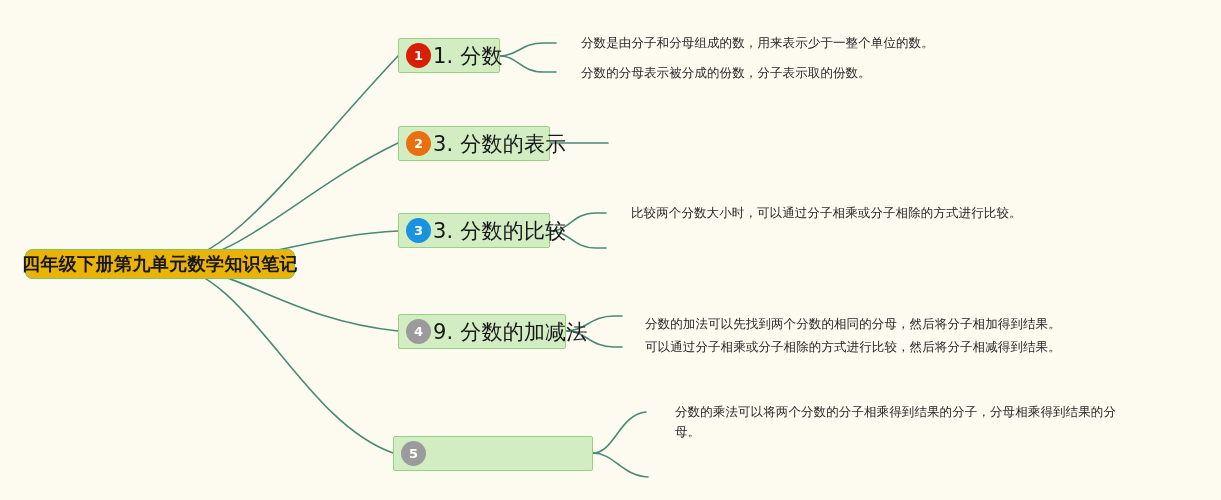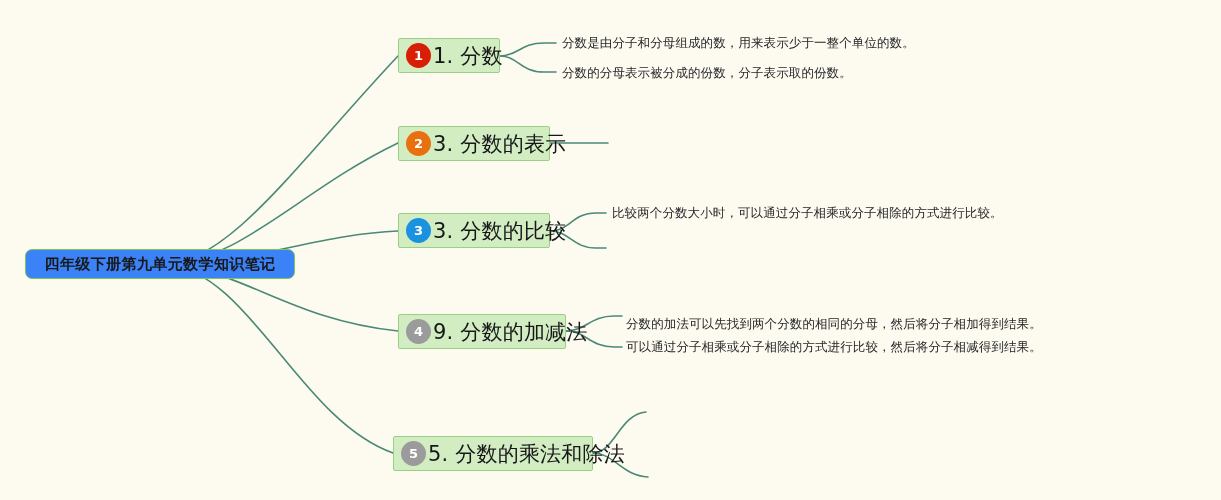--- a/index.html
+++ b/index.html
@@ -19,25 +19,25 @@
     position: absolute;
     left: 0;
     top: 0;
     width: 1221px;
     height: 500px;
     pointer-events: none;
   }
   .root-node {
     position: absolute;
     box-sizing: border-box;
-    background: #3b82f6;
+    background: #eab308;
     border: 1px solid #7ac85f;
     border-radius: 7px;
     color: #18181a;
-    font-size: 15px;
+    font-size: 18px;
     font-weight: bold;
     letter-spacing: 0.4px;
     display: flex;
     align-items: center;
     justify-content: center;
     white-space: nowrap;
   }
   .topic-node {
     position: absolute;
     box-sizing: border-box;
@@ -68,20 +68,21 @@
     margin-left: 2px;
     letter-spacing: 0.2px;
   }
   .leaf-text {
     position: absolute;
     font-size: 12.5px;
     color: #26262a;
     line-height: 20px;
     letter-spacing: 0.1px;
     white-space: pre-line;
+    margin-left: 19px;
   }
 </style>
 </head>
 <body>
 
 <div id="canvas">
 
   <svg id="wires" viewBox="0 0 1221 500">
     <g fill="none" stroke="#4a8878" stroke-width="1.6" stroke-linecap="round">
 
@@ -131,16 +132,17 @@
 
   <div class="topic-node" style="left:398px; top:314px; width:168px; height:35px;">
     <span class="topic-badge" style="background:#9b9b9b;">4</span>
     <span class="topic-label">9. 分数的加减法</span>
   </div>
   <div class="leaf-text" style="left:626px; top:314px;">分数的加法可以先找到两个分数的相同的分母，然后将分子相加得到结果。</div>
   <div class="leaf-text" style="left:626px; top:337px;">可以通过分子相乘或分子相除的方式进行比较，然后将分子相减得到结果。</div>
 
   <div class="topic-node" style="left:393px; top:436px; width:200px; height:35px;">
     <span class="topic-badge" style="background:#9b9b9b;">5</span>
-    <span class="topic-label">5. 分数的乘法和除法</span>
   </div>
+  <div class="leaf-text" style="left:656px; top:402px; width:500px;">分数的乘法可以将两个分数的分子相乘得到结果的分子，分母相乘得到结果的分
+母。</div>
 
 </div>
 
 </body></html>

